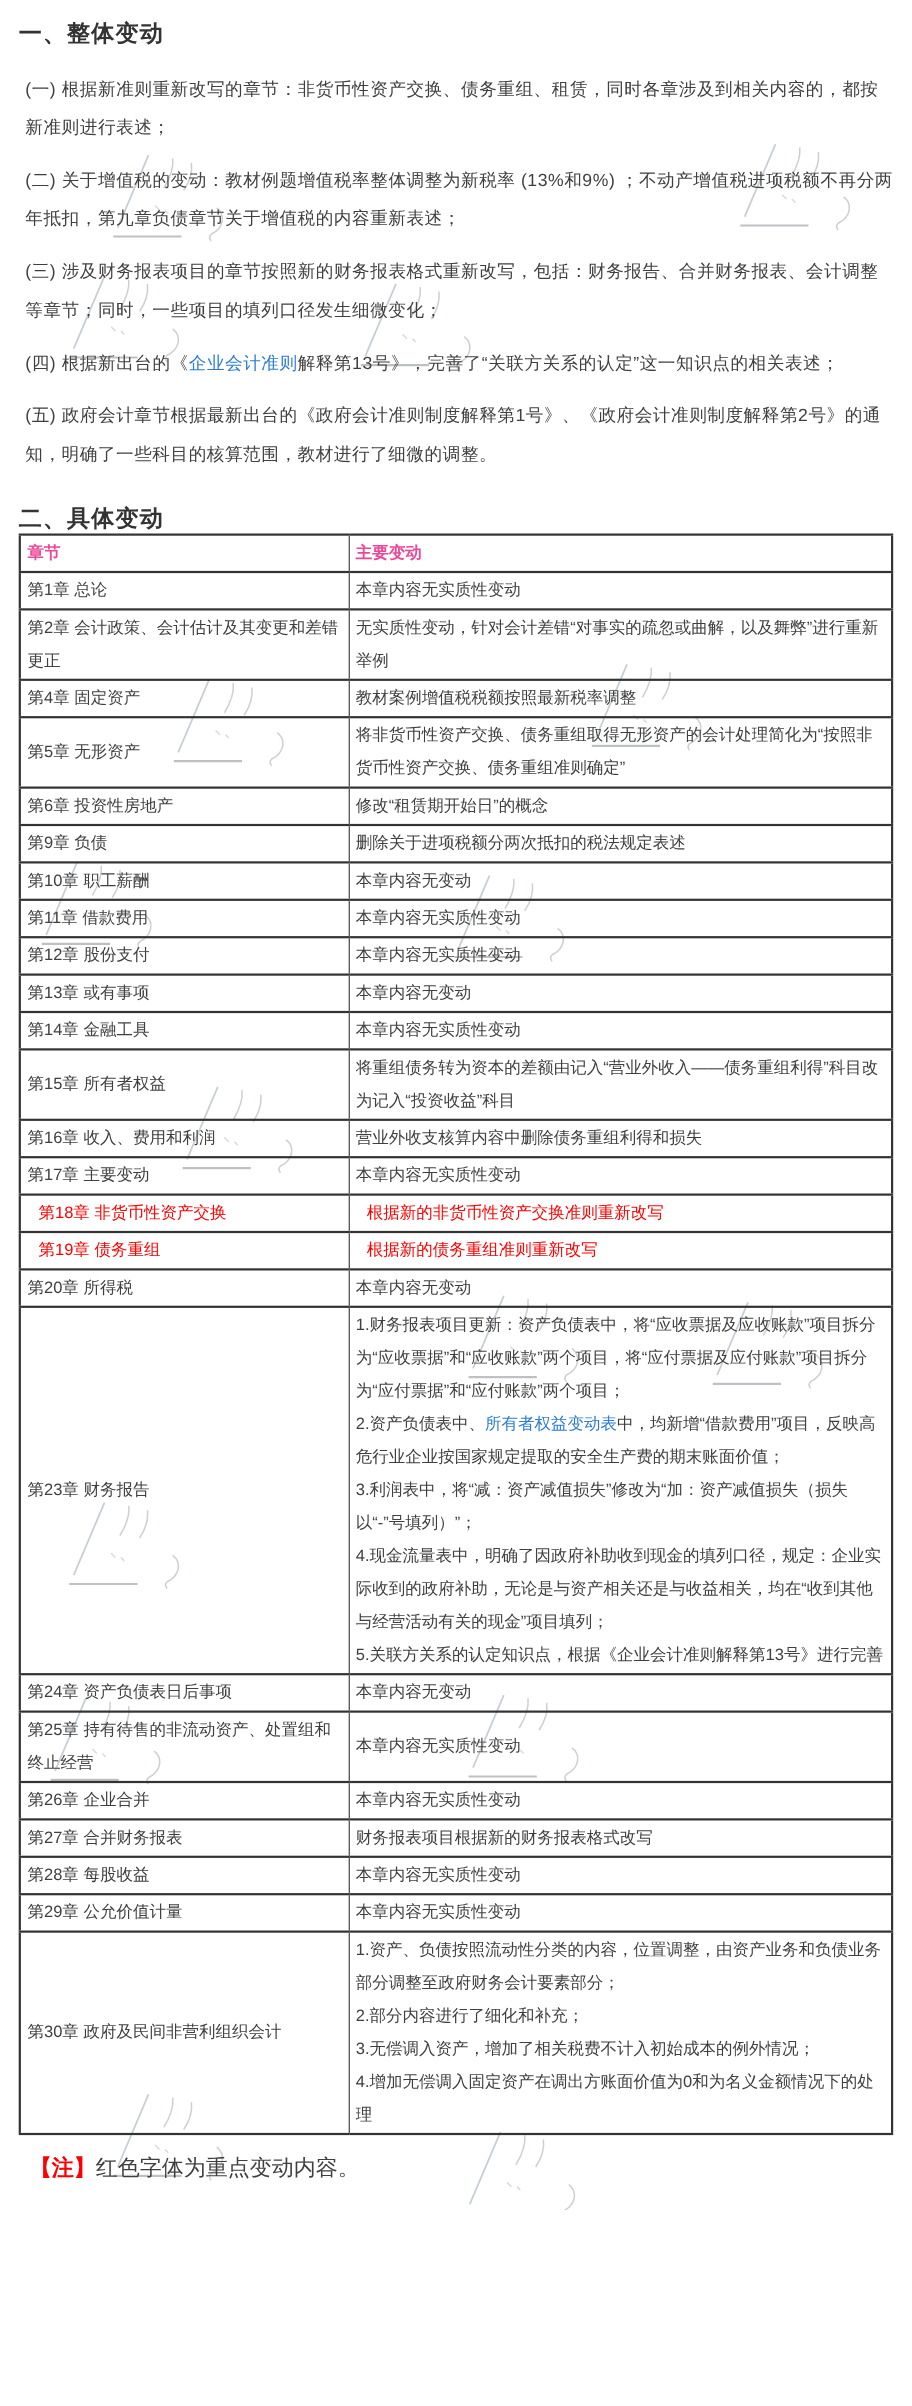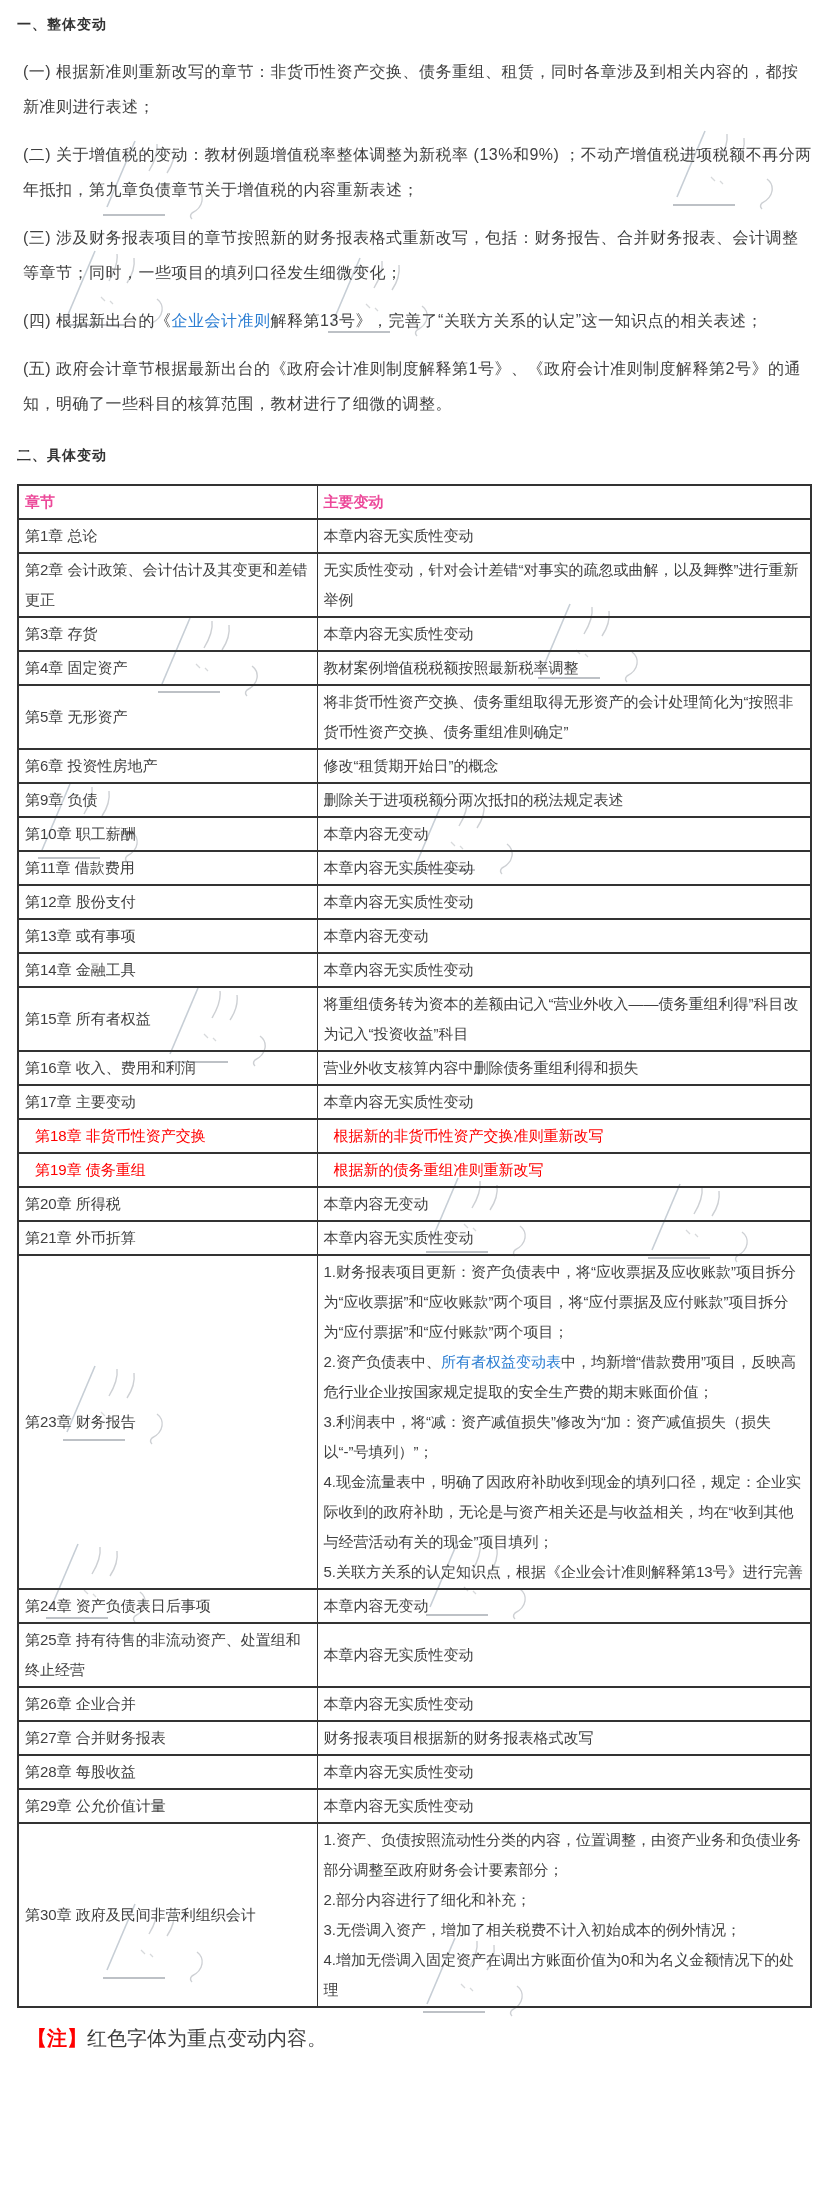--- a/index.html
+++ b/index.html
@@ -8,24 +8,24 @@
   html,body{margin:0;padding:0;background:var(--bg);}
   body{
     width:829px;
     font-family:"Liberation Sans","DejaVu Sans",sans-serif;
     color:var(--text);
     position:relative;
     overflow-x:hidden;
   }
   .page{padding:12px 17px 24px 17px;position:relative;z-index:2;}
   h2.sec{
-    font-size:14px;font-weight:bold;color:#333;
+    font-size:21px;font-weight:bold;color:#333;
     margin:4px 0 20px 0;letter-spacing:1px;
   }
-  h2.sec2{margin:26px 0 19px 0;}
+  h2.sec2{margin:26px 0 0 0;}
   .intro p{
     font-size:16px;line-height:35px;margin:0 0 13px 0;padding-left:6px;
     letter-spacing:0.5px;
   }
   .link{color:var(--link);cursor:pointer;}
   table.changes{
     border-collapse:collapse;width:795px;table-layout:fixed;
     border:2px solid var(--border);
   }
   table.changes col.c1{width:299px;}
@@ -84,26 +84,20 @@
             <div class="cellline"><span class="t">本章内容无实质性变动</span></div>
           </td>
         </tr>
         <tr>
           <td><span class="t">第2章 会计政策、会计估计及其变更和差错更正</span></td>
           <td>
             <div class="cellline"><span class="t">无实质性变动，针对会计差错“对事实的疏忽或曲解，以及舞弊”进行重新举例</span></div>
           </td>
         </tr>
         <tr>
-          <td><span class="t">第3章 存货</span></td>
-          <td>
-            <div class="cellline"><span class="t">本章内容无实质性变动</span></div>
-          </td>
-        </tr>
-        <tr>
           <td><span class="t">第4章 固定资产</span></td>
           <td>
             <div class="cellline"><span class="t">教材案例增值税税额按照最新税率调整</span></div>
           </td>
         </tr>
         <tr>
           <td><span class="t">第5章 无形资产</span></td>
           <td>
             <div class="cellline"><span class="t">将非货币性资产交换、债务重组取得无形资产的会计处理简化为“按照非货币性资产交换、债务重组准则确定”</span></div>
           </td>
@@ -177,26 +171,20 @@
         <tr class="red">
           <td><span class="t">第19章 债务重组</span></td>
           <td>
             <div class="cellline"><span class="t">根据新的债务重组准则重新改写</span></div>
           </td>
         </tr>
         <tr>
           <td><span class="t">第20章 所得税</span></td>
           <td>
             <div class="cellline"><span class="t">本章内容无变动</span></div>
-          </td>
-        </tr>
-        <tr>
-          <td><span class="t">第21章 外币折算</span></td>
-          <td>
-            <div class="cellline"><span class="t">本章内容无实质性变动</span></div>
           </td>
         </tr>
         <tr>
           <td><span class="t">第23章 财务报告</span></td>
           <td>
             <div class="cellline"><span class="t">1.财务报表项目更新：资产负债表中，将“应收票据及应收账款”项目拆分为“应收票据”和“应收账款”两个项目，将“应付票据及应付账款”项目拆分为“应付票据”和“应付账款”两个项目；</span></div>
             <div class="cellline"><span class="t">2.资产负债表中、</span><span class="link t">所有者权益变动表</span><span class="t">中，均新增“借款费用”项目，反映高危行业企业按国家规定提取的安全生产费的期末账面价值；</span></div>
             <div class="cellline"><span class="t">3.利润表中，将“减：资产减值损失”修改为“加：资产减值损失（损失以“-”号填列）”；</span></div>
             <div class="cellline"><span class="t">4.现金流量表中，明确了因政府补助收到现金的填列口径，规定：企业实际收到的政府补助，无论是与资产相关还是与收益相关，均在“收到其他与经营活动有关的现金”项目填列；</span></div>
             <div class="cellline"><span class="t">5.关联方关系的认定知识点，根据《企业会计准则解释第13号》进行完善</span></div>

